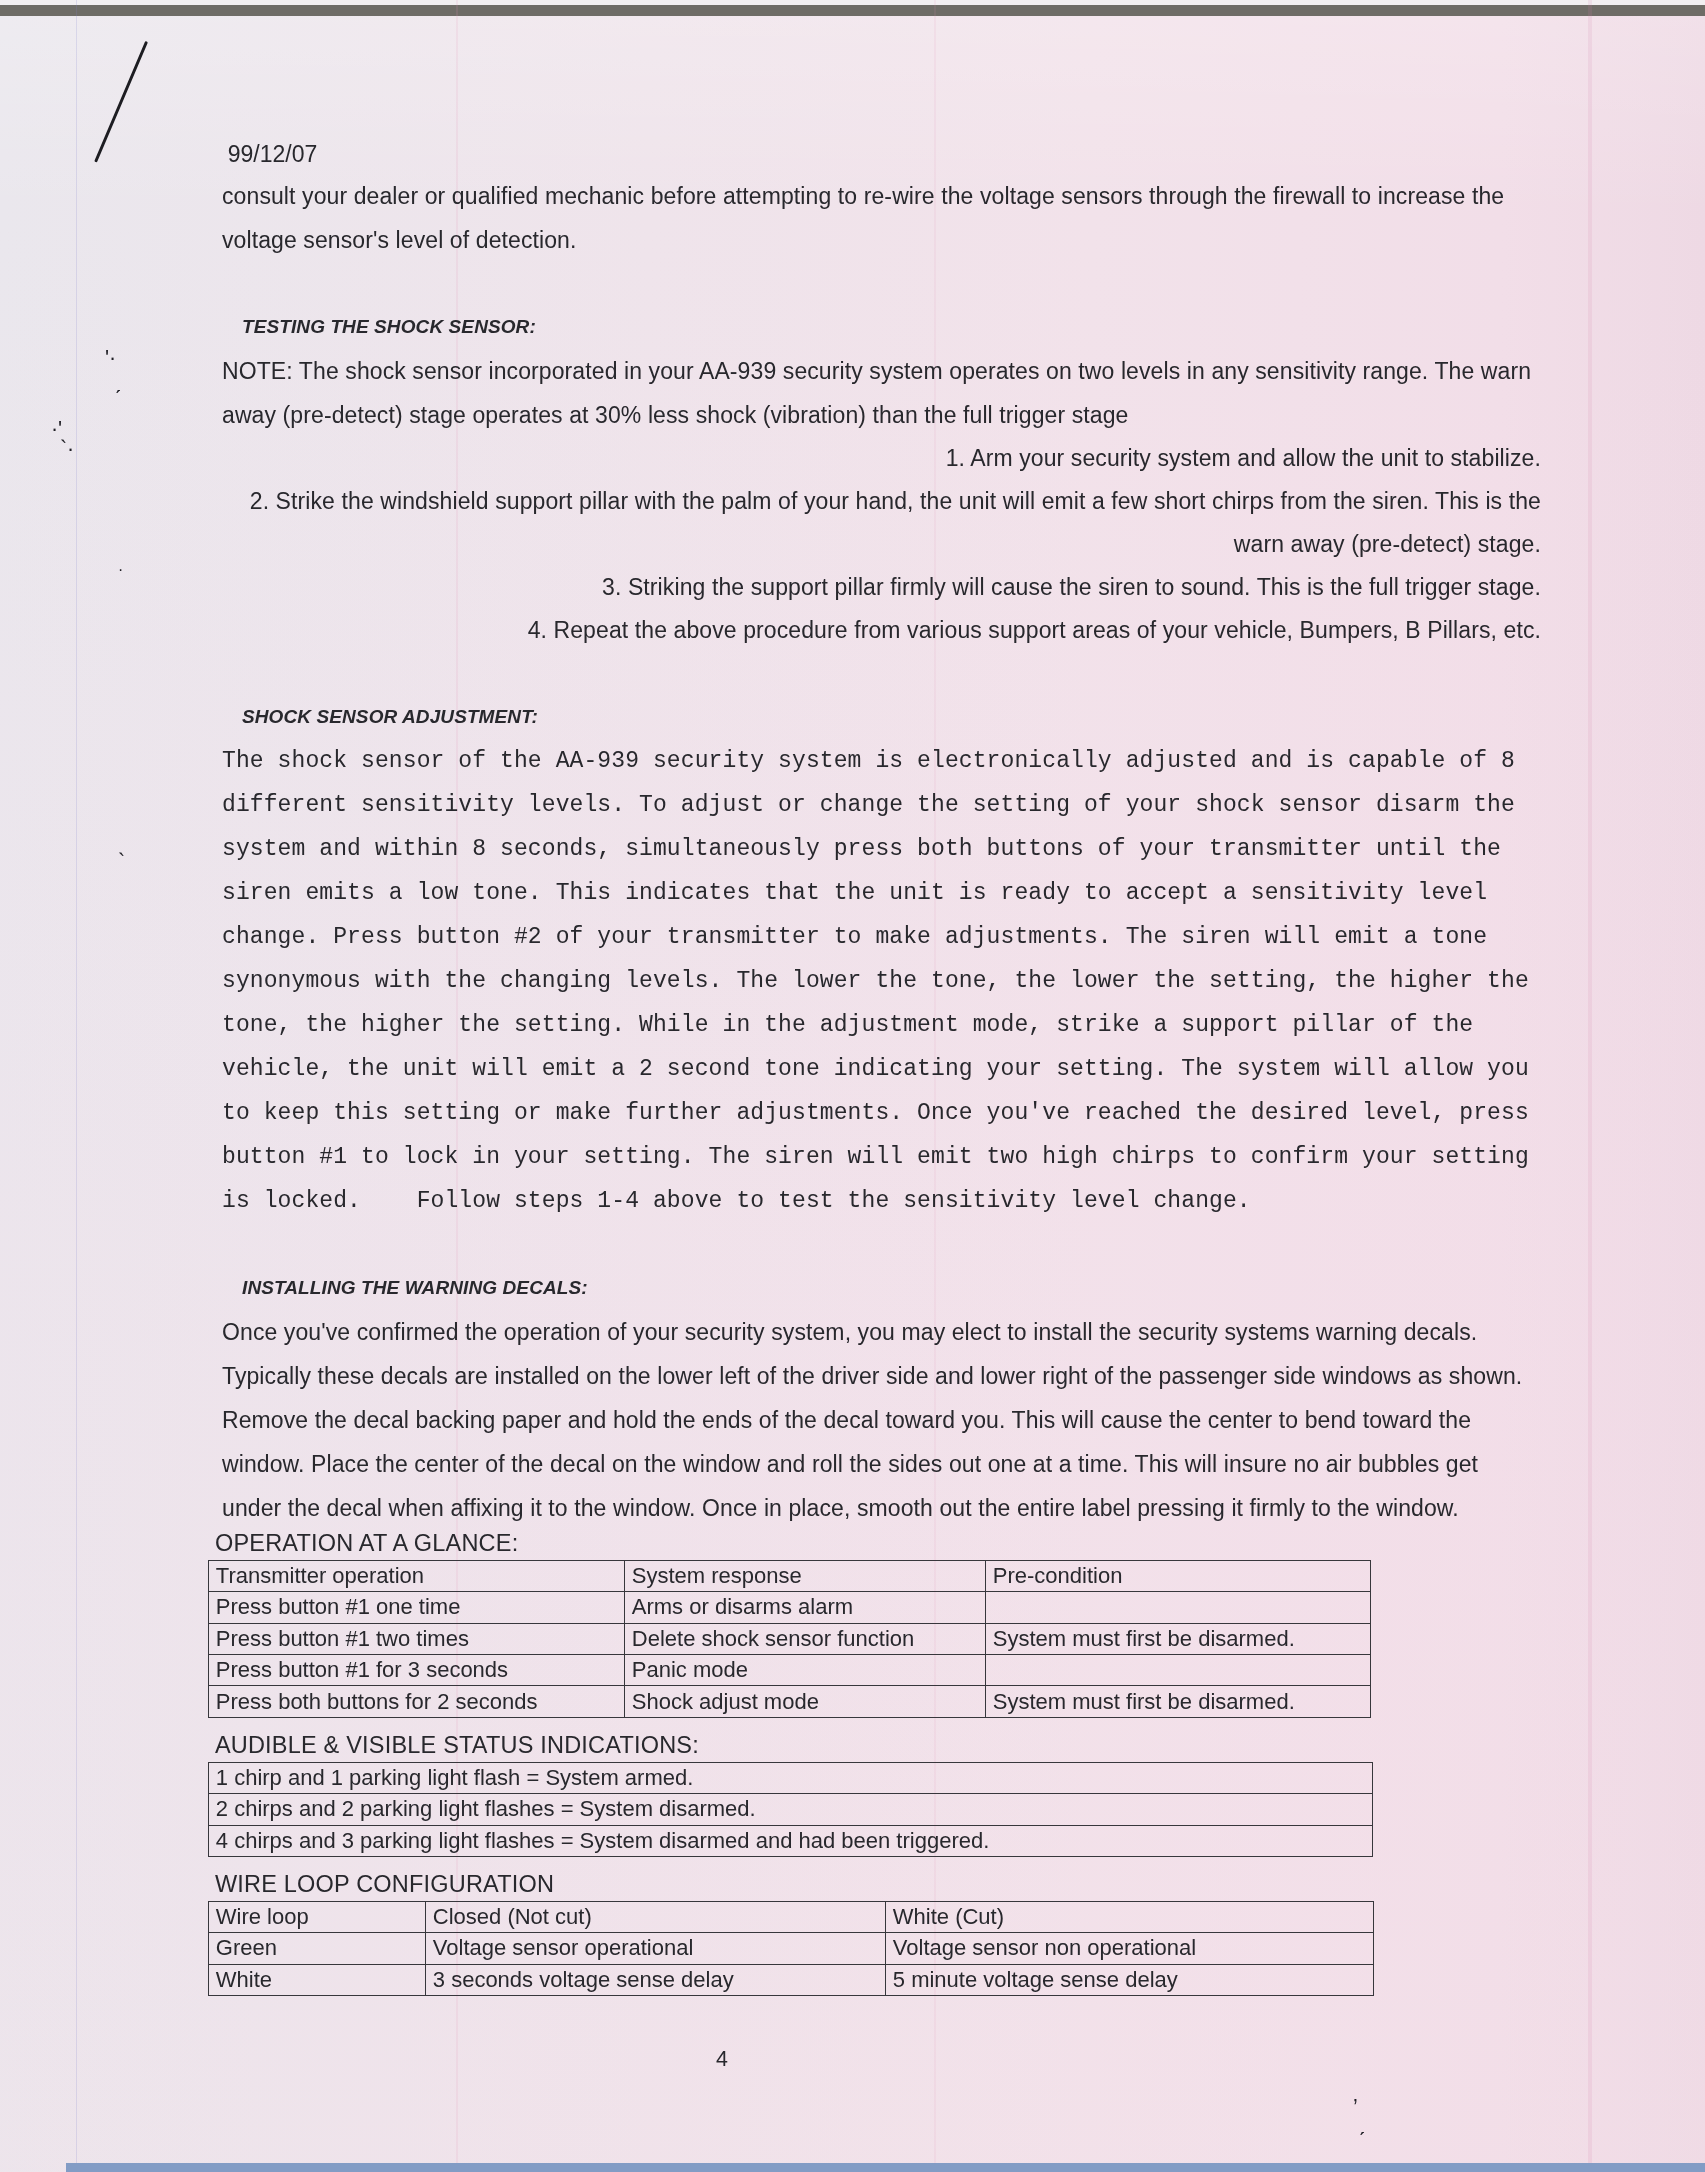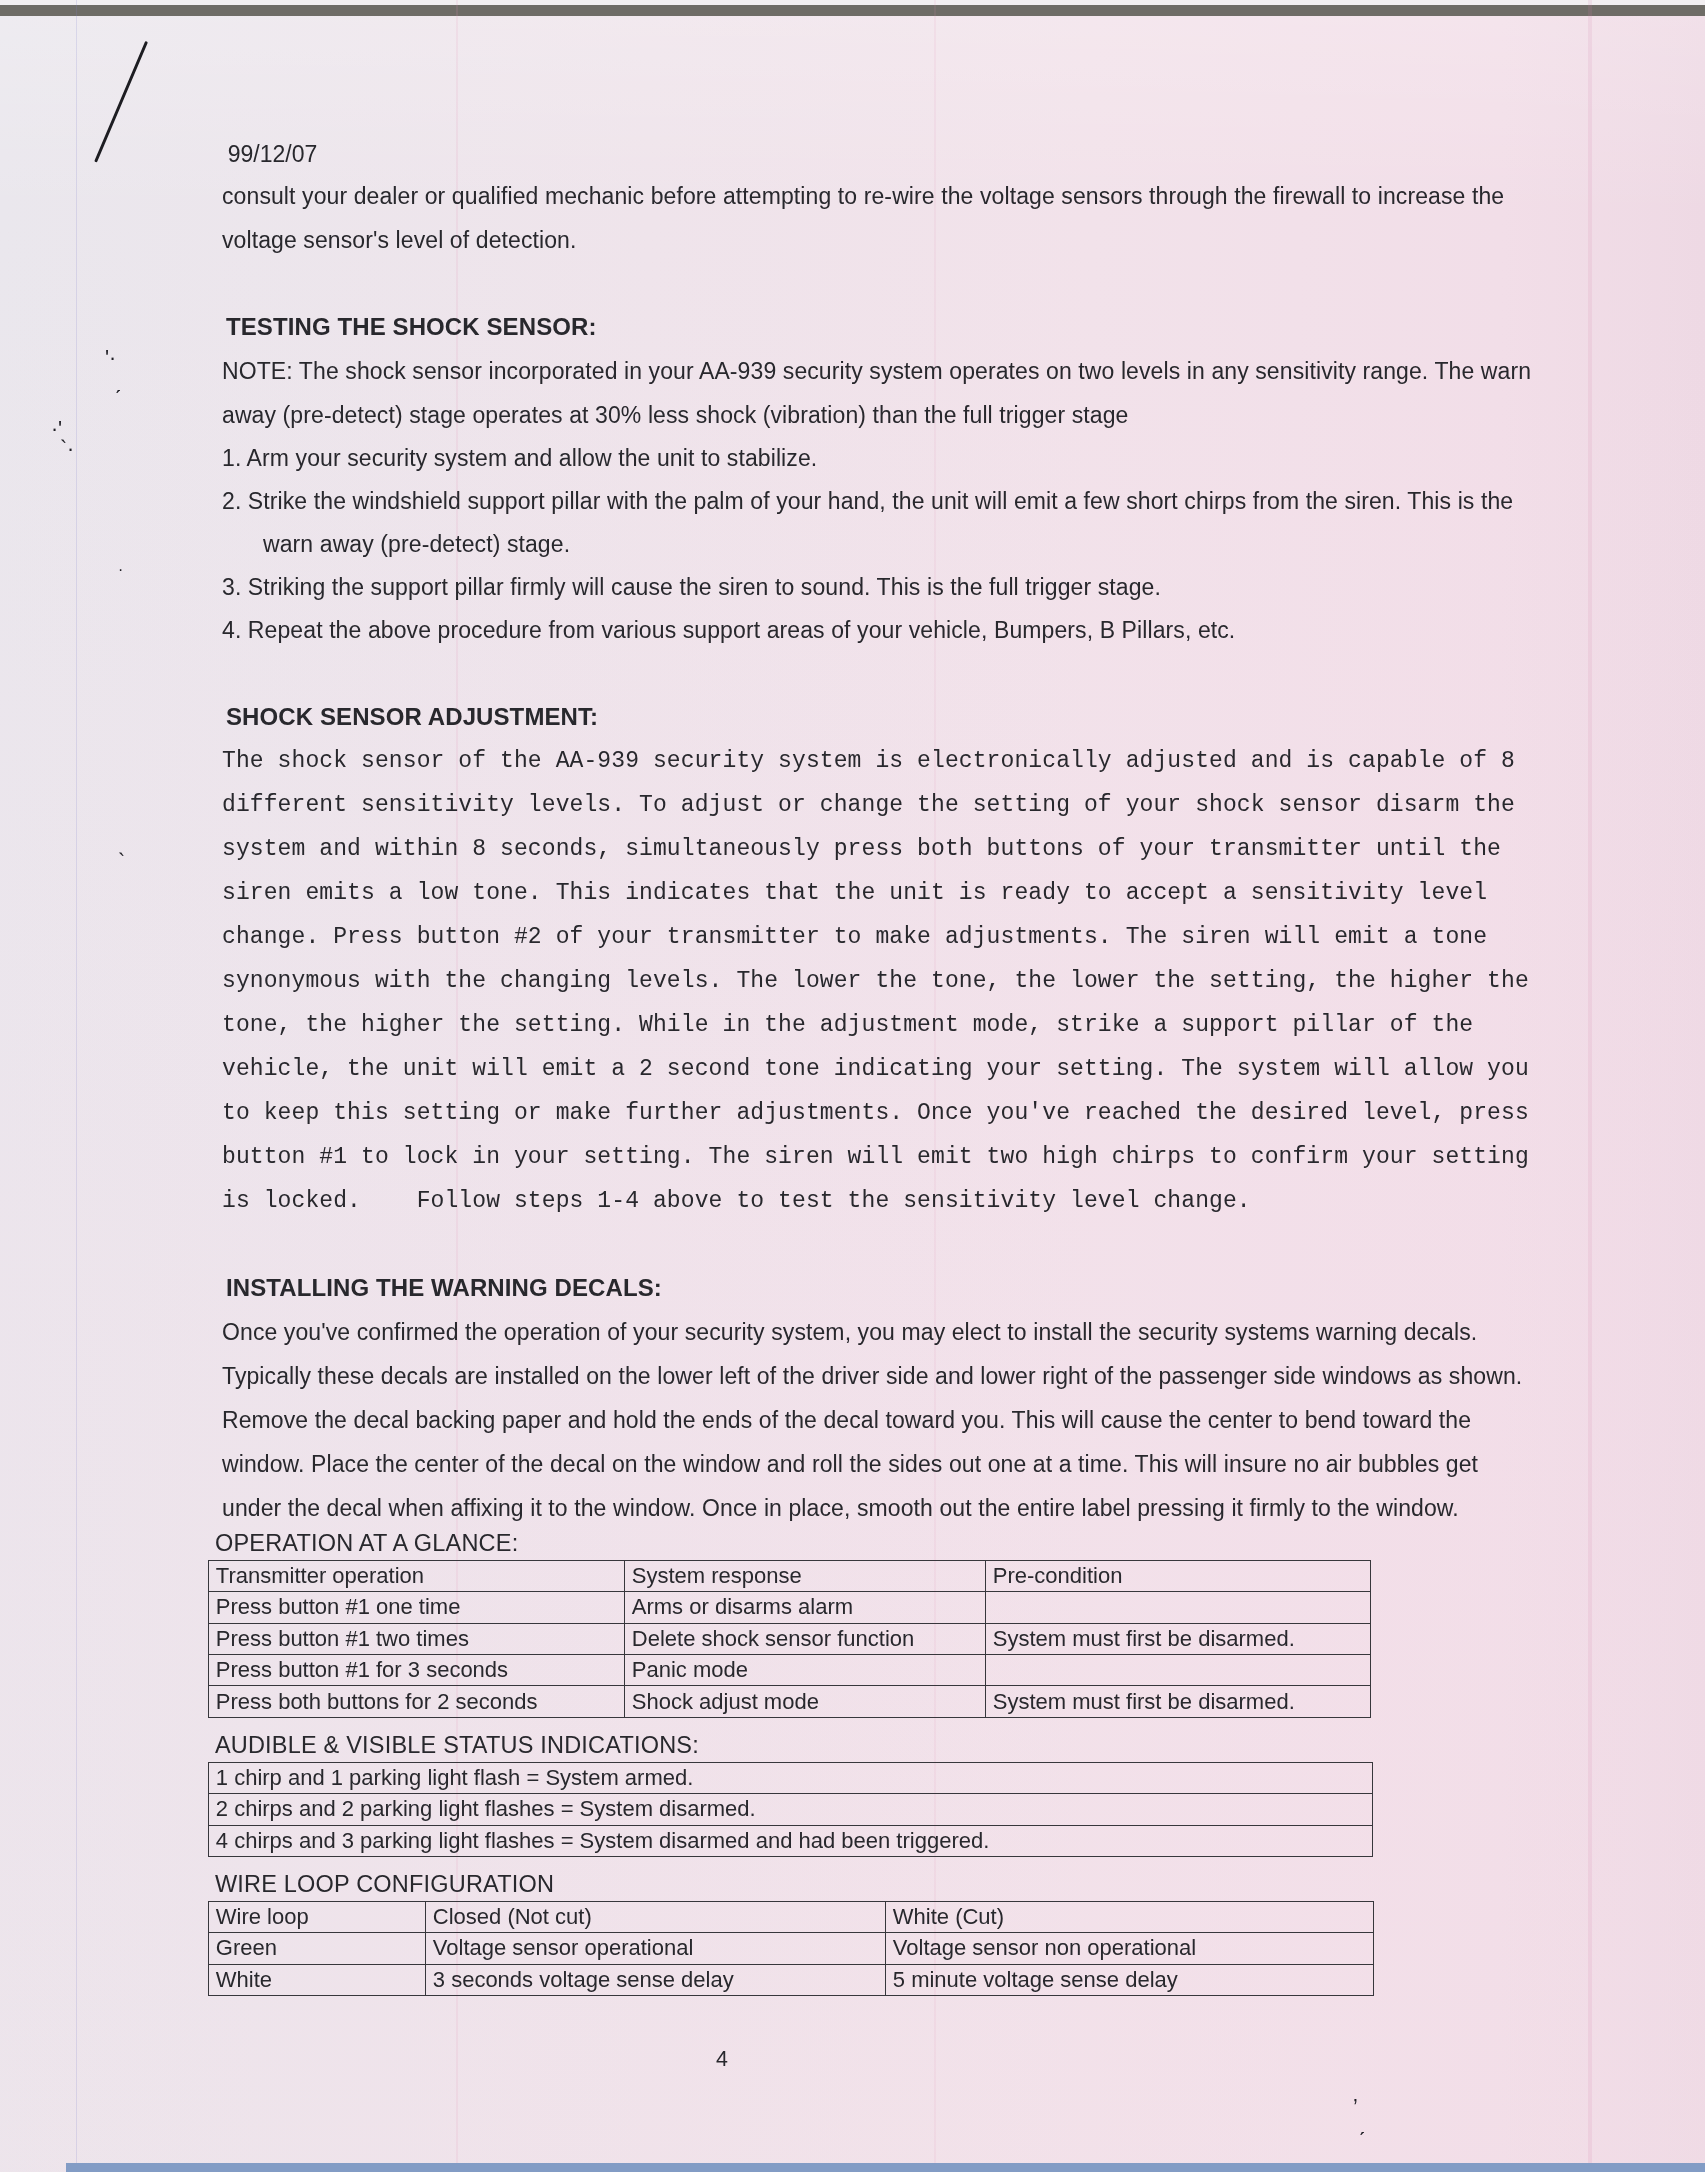--- a/index.html
+++ b/index.html
@@ -23,23 +23,23 @@
   .vline.v3{left:934px;width:2.1px;background:rgba(226,150,185,0.11);}
   .vline.v4{left:1588px;width:3.6px;background:rgba(215,130,170,0.14);}
   .slash{position:absolute;left:94px;top:31px;width:2.9px;height:131px;background:#1d1d22;transform:rotate(23deg);transform-origin:50% 100%;border-radius:1.4px;}
   .mark{position:absolute;font-size:21.4px;color:#1e1e24;line-height:1;}
 
   
   .content{position:relative;padding:140px 171px 0 222px;}
   .date{font-size:23px;line-height:28.5px;margin:0 0 5.7px 5.7px;}
   p.body{width:1319px;margin:0;font-size:23px;line-height:44px;letter-spacing:0.1px;}
   p.prewrap{white-space:pre-wrap;font-family:Liberation Mono, monospace;}
-  h2.bold-heading{width:1319px;margin:43px 0 0 4px;font-size:24px;line-height:44px;font-weight:bold;letter-spacing:0.1px;}
+  h2.bold-heading{width:1319px;margin:43px 0 0 20px;font-size:19px;line-height:44px;font-weight:bold;letter-spacing:0.1px;font-style:italic;}
   .steps{width:1319px;}
-  .step{font-size:23px;line-height:43px;padding-left:41px;text-indent:-41px;letter-spacing:0.1px;}
+  .step{font-size:23px;line-height:43px;padding-left:41px;text-indent:-41px;letter-spacing:0.1px;text-align:right;}
   .plain-heading{font-size:23.5px;line-height:34px;margin:0 0 0 -7.1px;font-weight:normal;letter-spacing:0.2px;}
   .plain-heading.tight{margin-top:-4.3px;}
   .plain-heading.spaced{margin-top:10px;}
 
   table.tbl{border-collapse:collapse;margin-left:-14.3px;table-layout:fixed;}
   table.tbl td{border:1.4px solid #37373c;height:29px;font-size:22px;padding:0.7px 7.1px;vertical-align:middle;overflow:hidden;white-space:nowrap;}
   table.glance{width:1162px;}
   table.status{width:1165px;}
   table.wire{width:1165px;}
 

